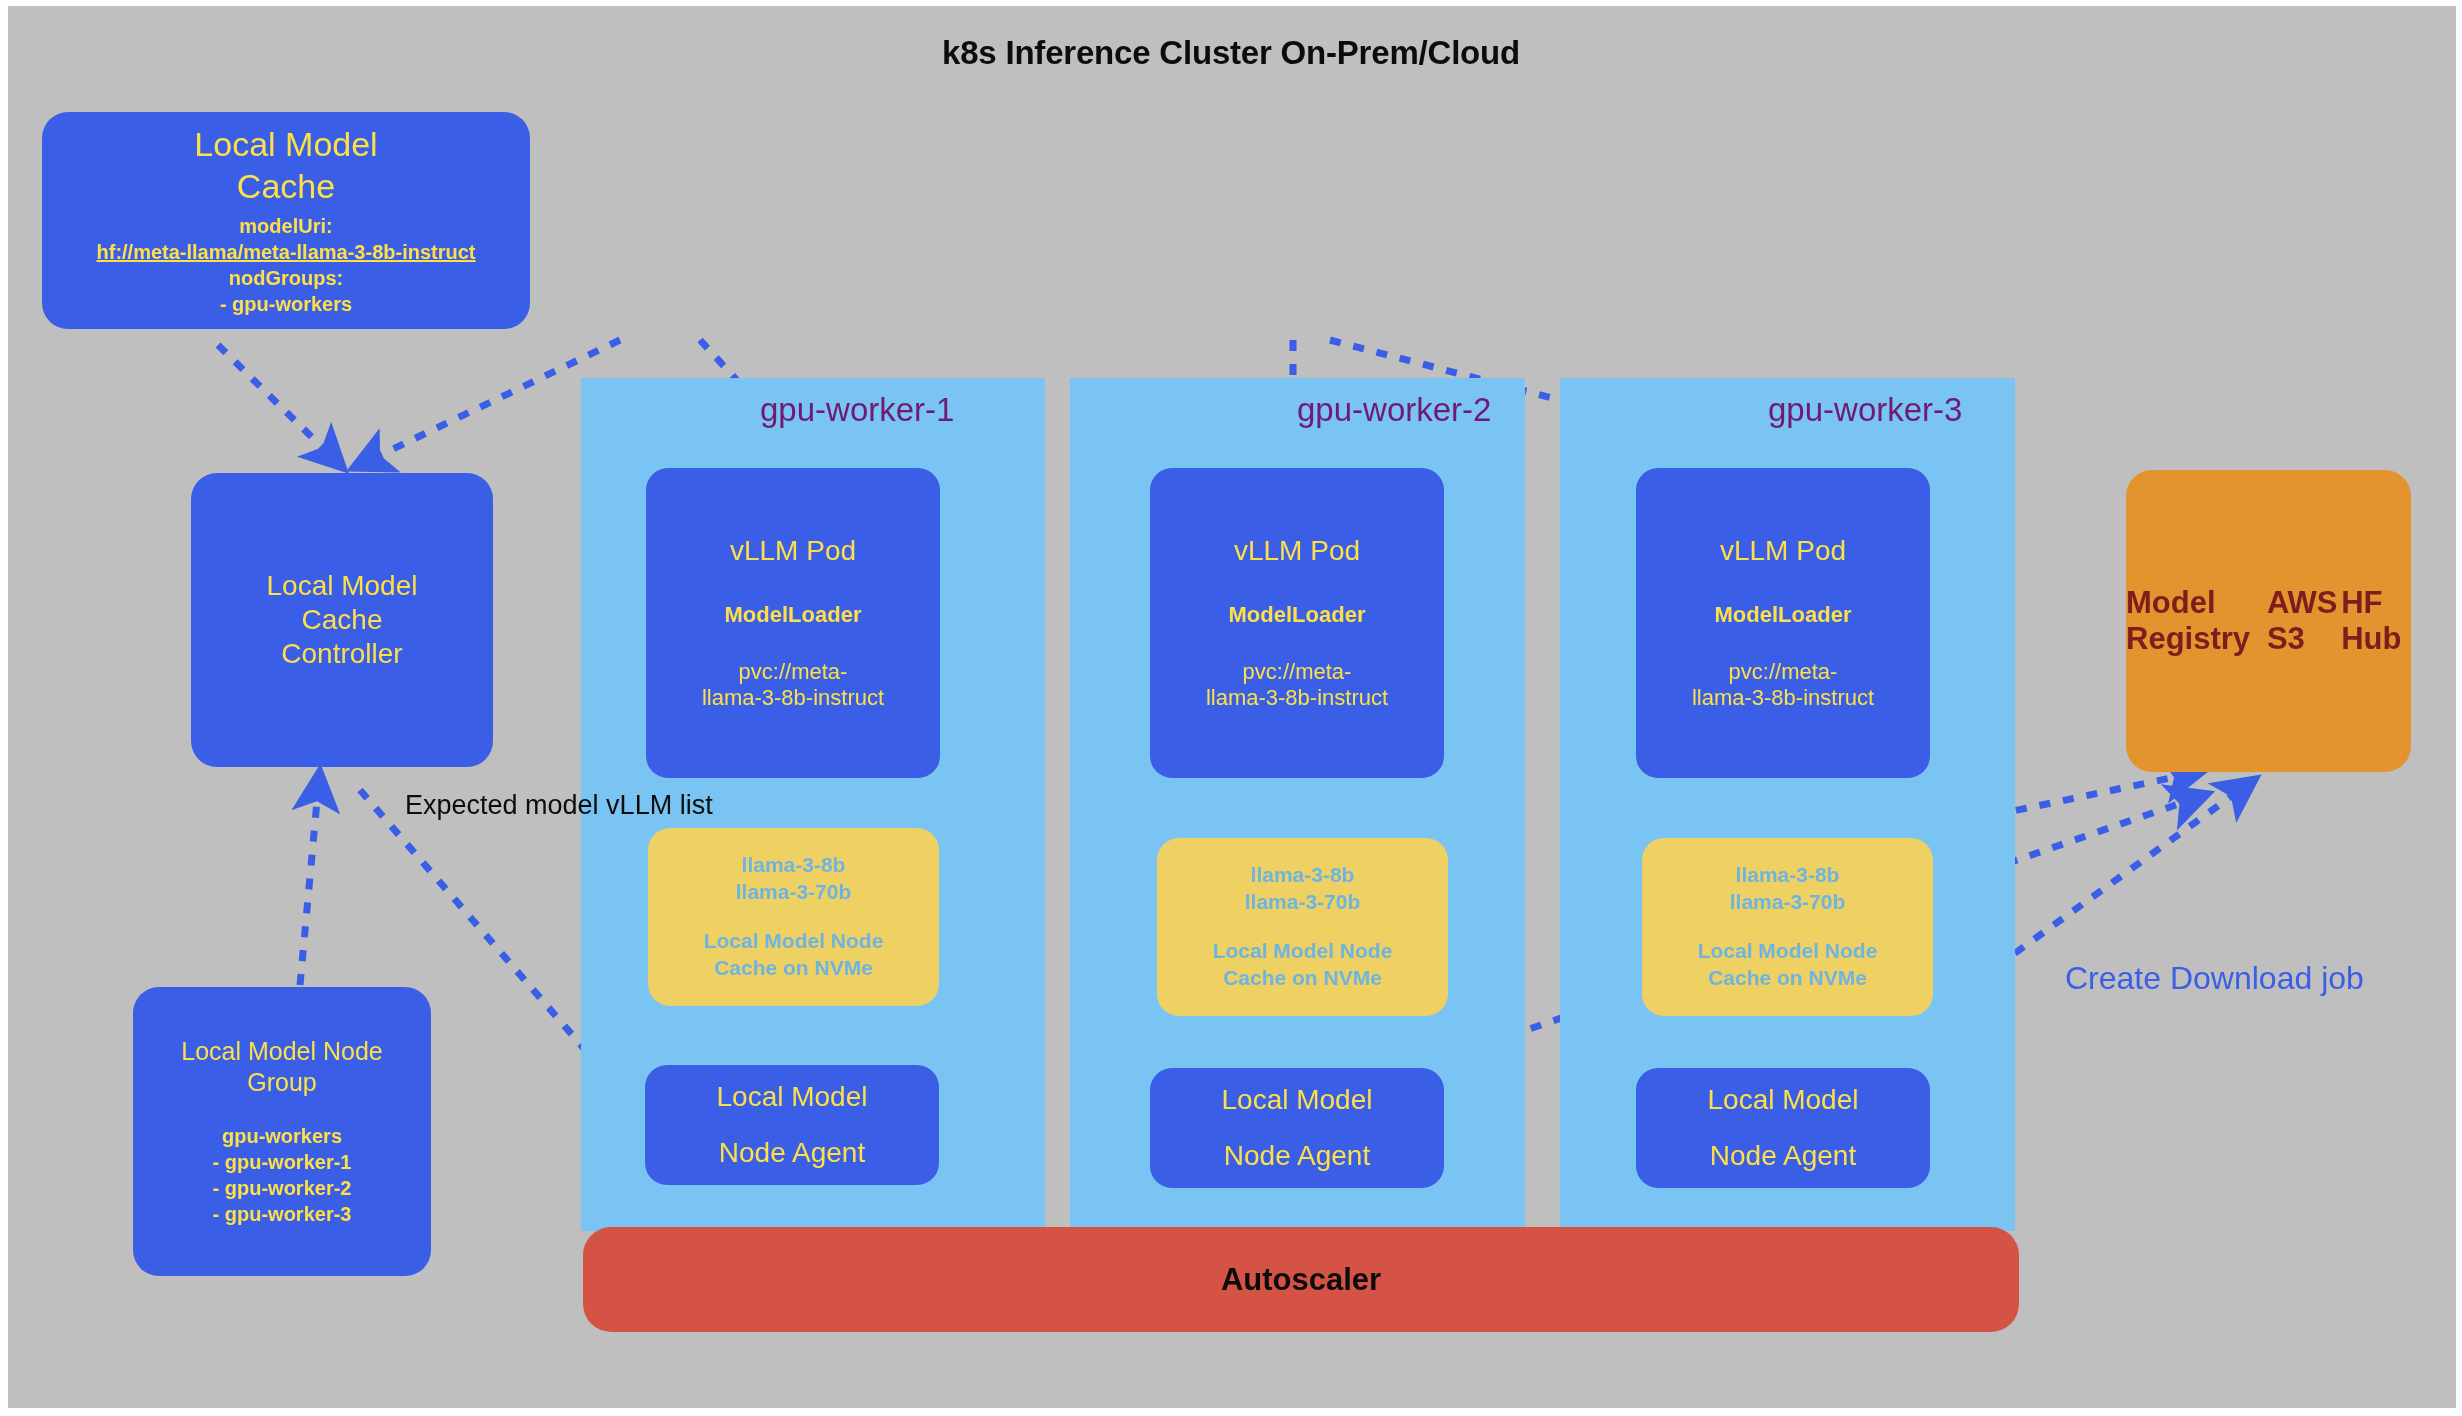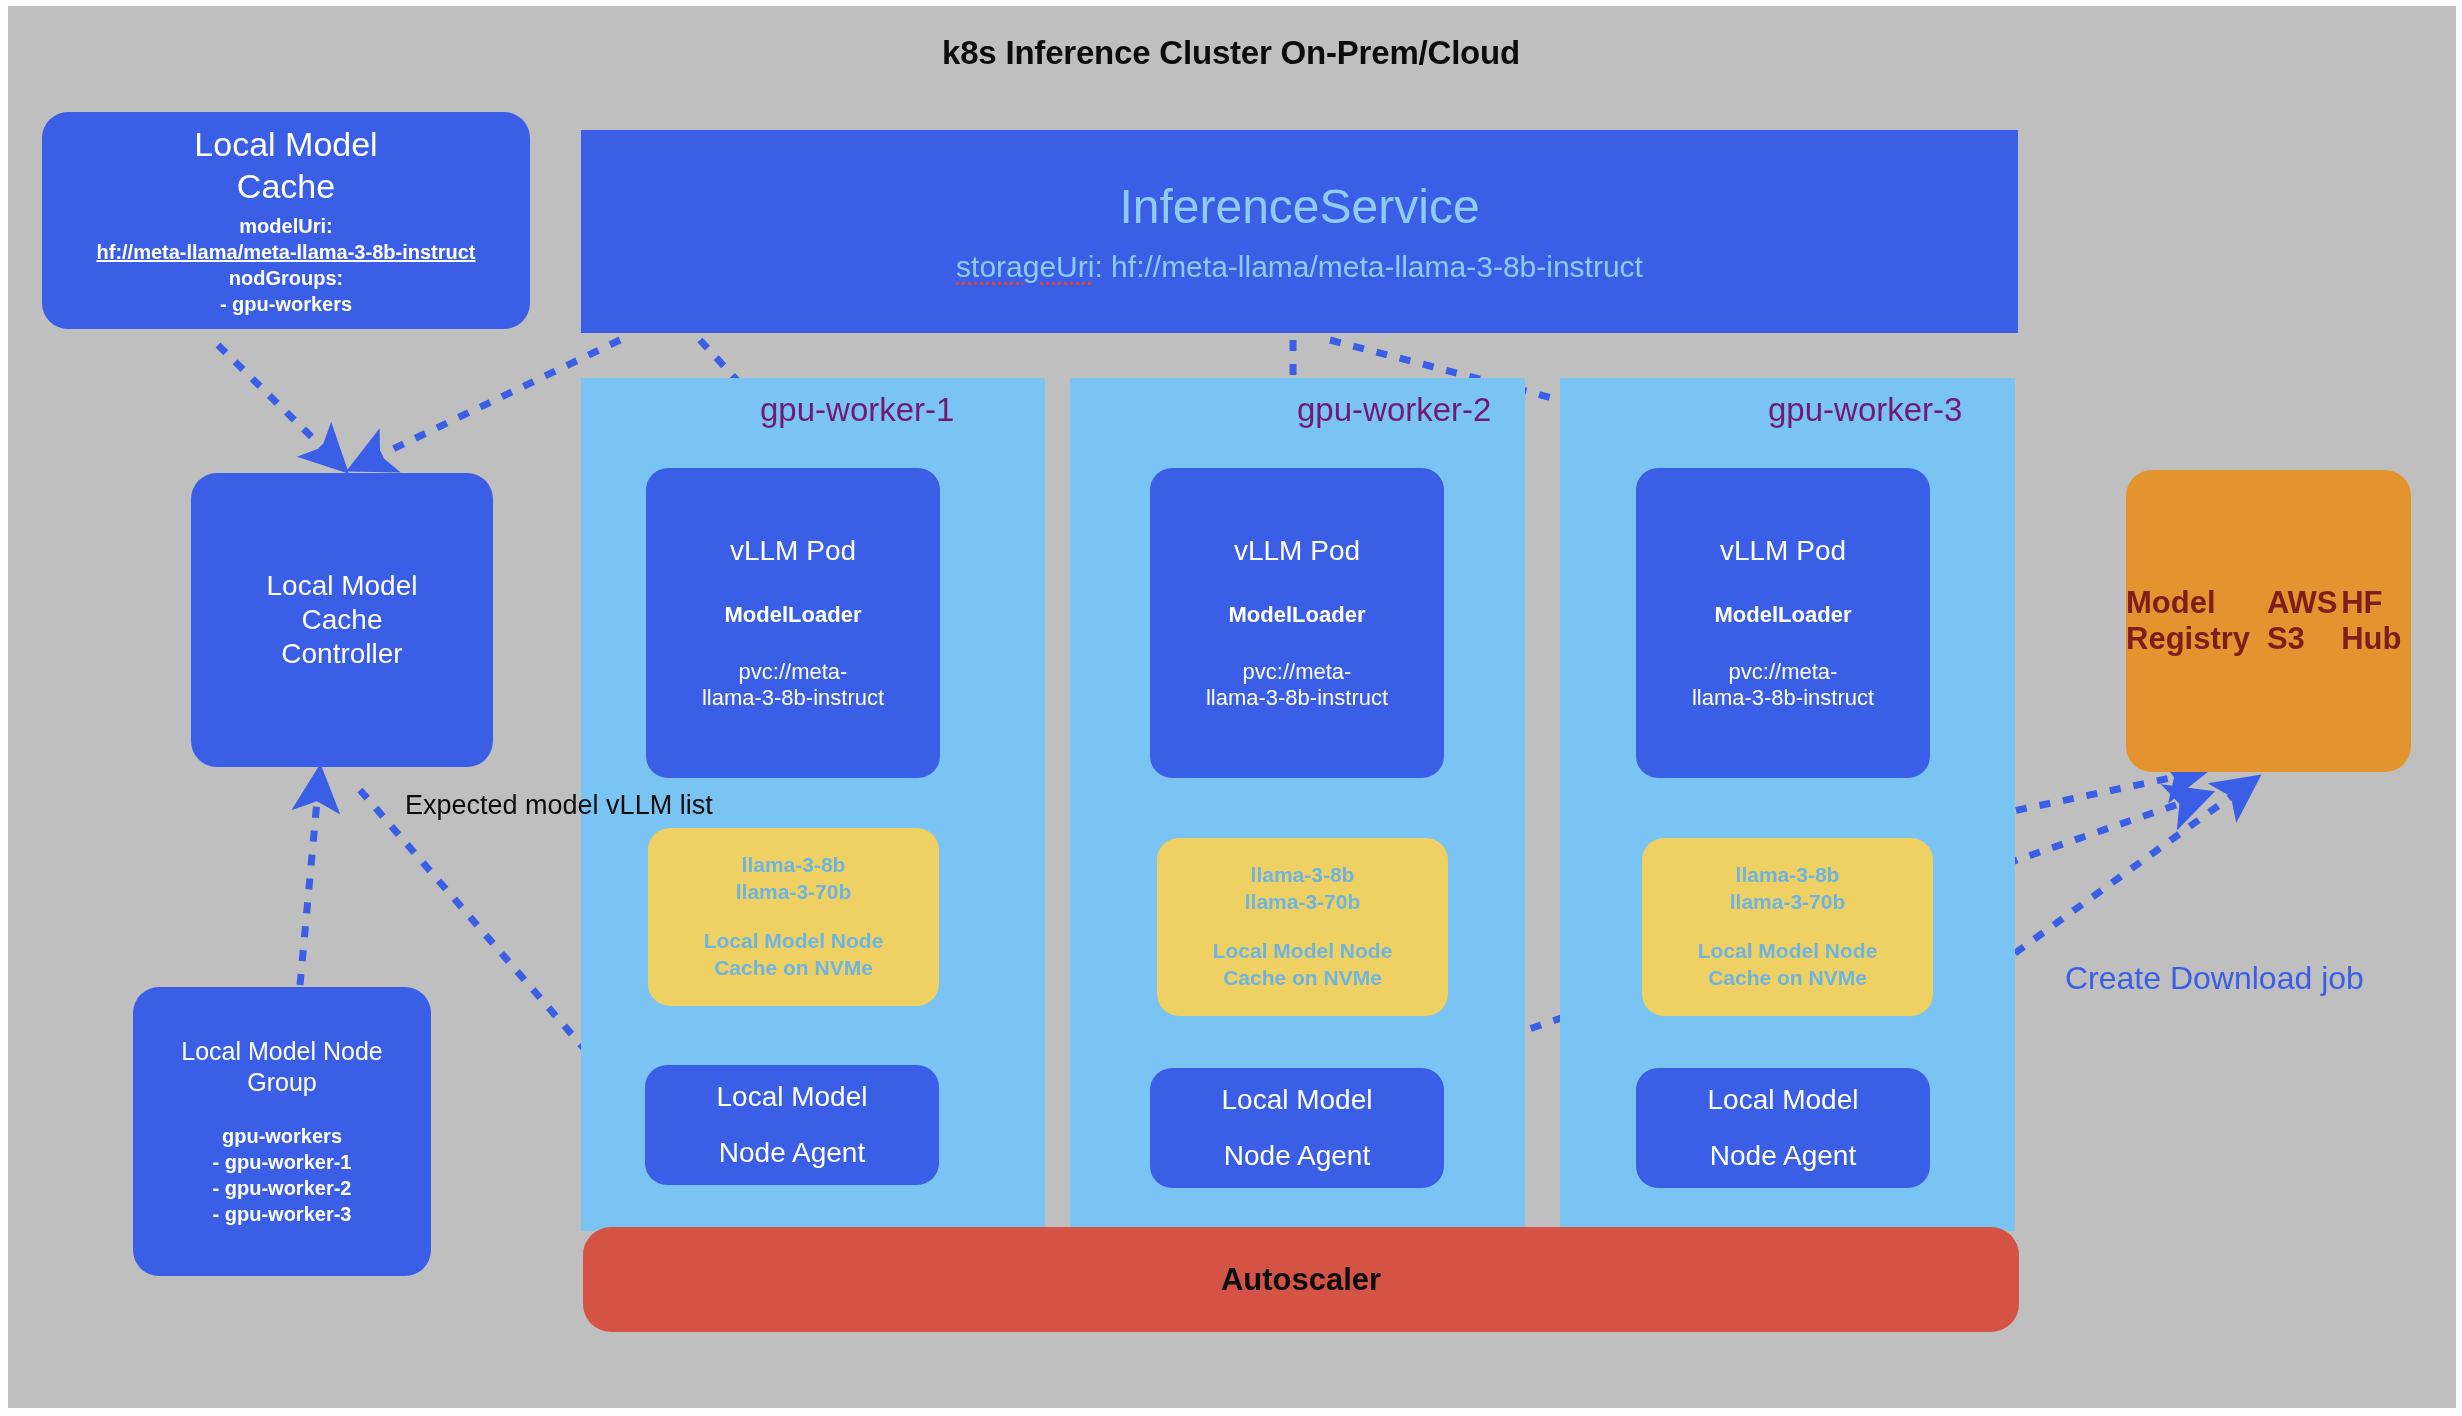--- a/index.html
+++ b/index.html
@@ -25,21 +25,21 @@
   #title{
     left:0;right:0;top:34px;
     text-align:center;
     font-size:33px;font-weight:bold;color:#0c0c0c;
     letter-spacing:-0.2px;
   }
 
   
   .node{
     background:#3a5fe6;
-    color:#ffffff;
+    color:#fde047;
     display:flex;flex-direction:column;
     align-items:center;justify-content:center;
     text-align:center;
     line-height:1.22;
   }
   .node.round{border-radius:26px;}
   .node.round-sm{border-radius:22px;}
   .hdr-lg{font-size:34px;font-weight:500;}
   .hdr-md{font-size:28px;font-weight:500;}
   .mono-small{font-size:20px;font-weight:bold;line-height:1.30;}
@@ -162,26 +162,20 @@
 
   <div class="abs node round" id="local-model-cache" style="left:42px;top:112px;width:488px;height:217px;padding:6px 14px;">
     <div class="hdr-lg">Local Model</div>
     <div class="hdr-lg" style="margin-bottom:6px;">Cache</div>
     <div class="mono-small">modelUri:</div>
     <div class="mono-small underline-link">hf://meta-llama/meta-llama-3-8b-instruct</div>
     <div class="mono-small">nodGroups:</div>
     <div class="mono-small">- gpu-workers</div>
   </div>
 
-  <div class="abs" id="inference-service">
-    <div class="isvc-title">InferenceService</div>
-    <div class="isvc-uri">
-      <span class="spell">storageUri</span><span>: </span><span>hf://meta-llama/meta-llama-3-8b-instruct</span>
-    </div>
-  </div>
 
   <div class="abs node round" id="controller" style="left:191px;top:473px;width:302px;height:294px;">
     <div class="hdr-md">Local Model</div>
     <div class="hdr-md">Cache</div>
     <div class="hdr-md">Controller</div>
   </div>
 
   <div class="abs node round" id="node-group" style="left:133px;top:987px;width:298px;height:289px;">
     <div class="sub-lg">Local Model Node</div>
     <div class="sub-lg" style="margin-bottom:26px;">Group</div>

